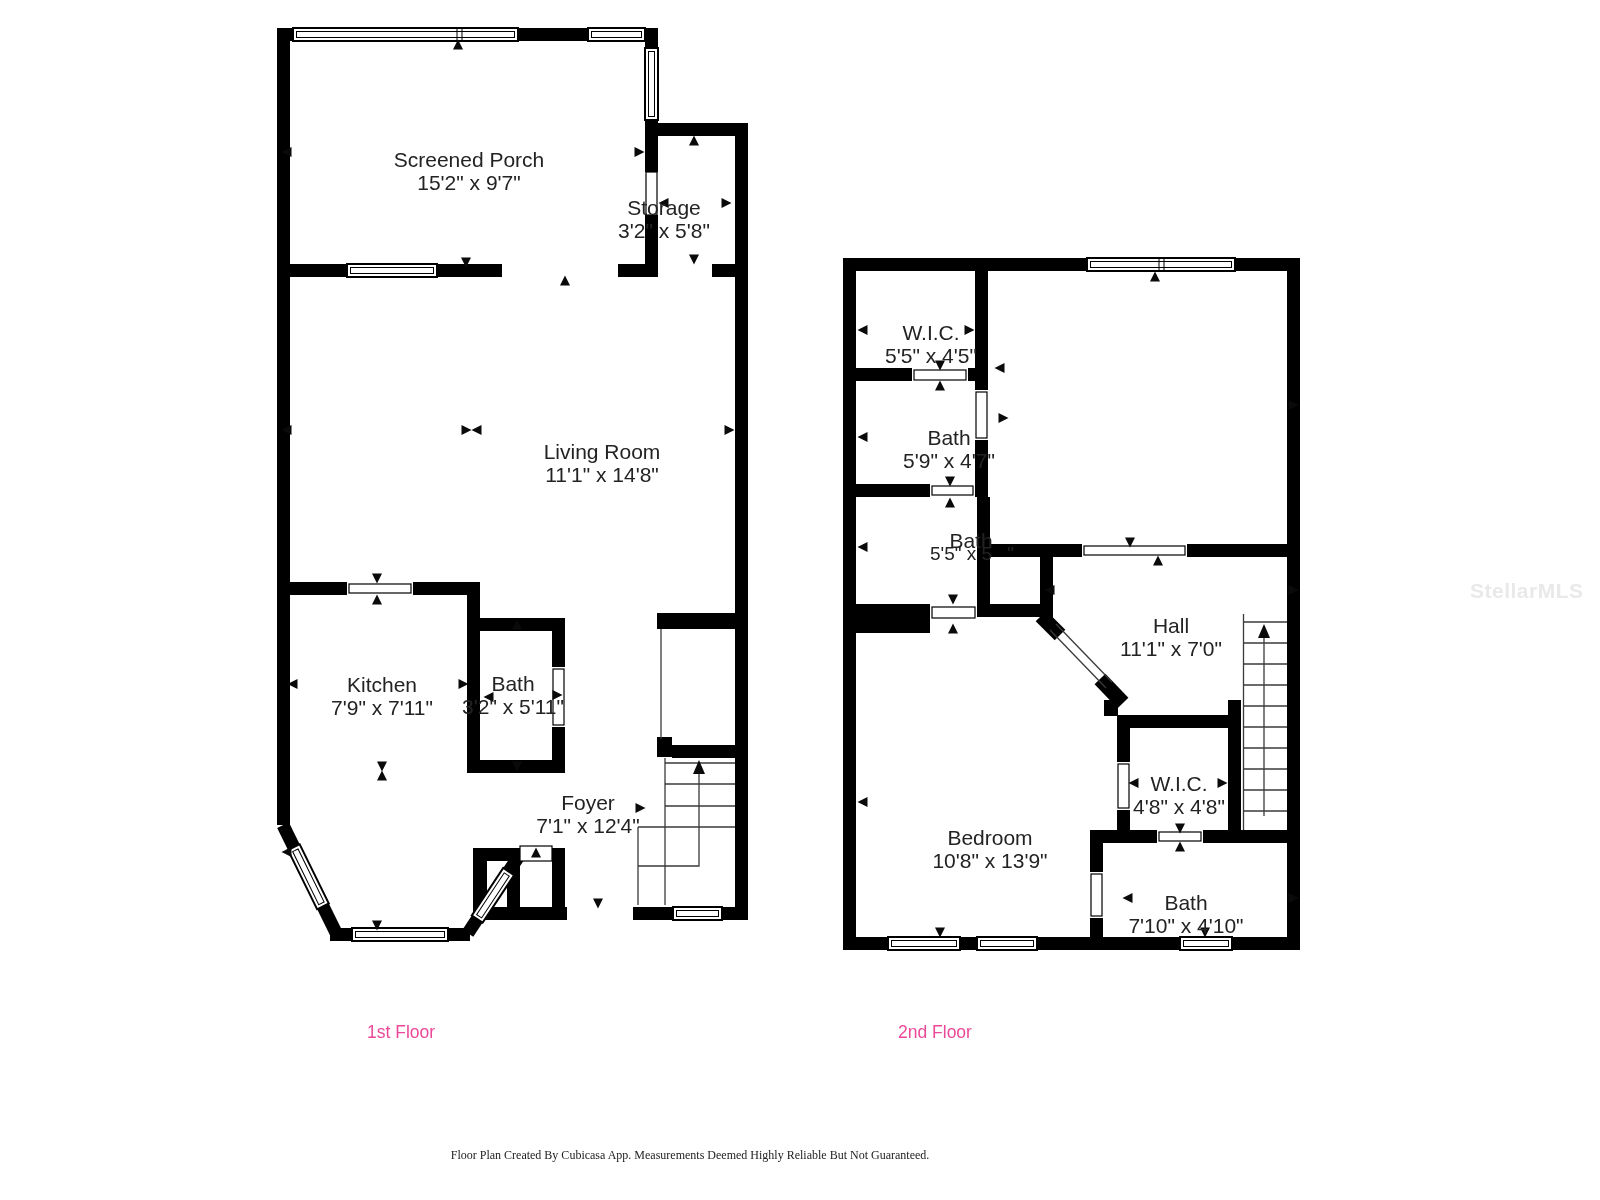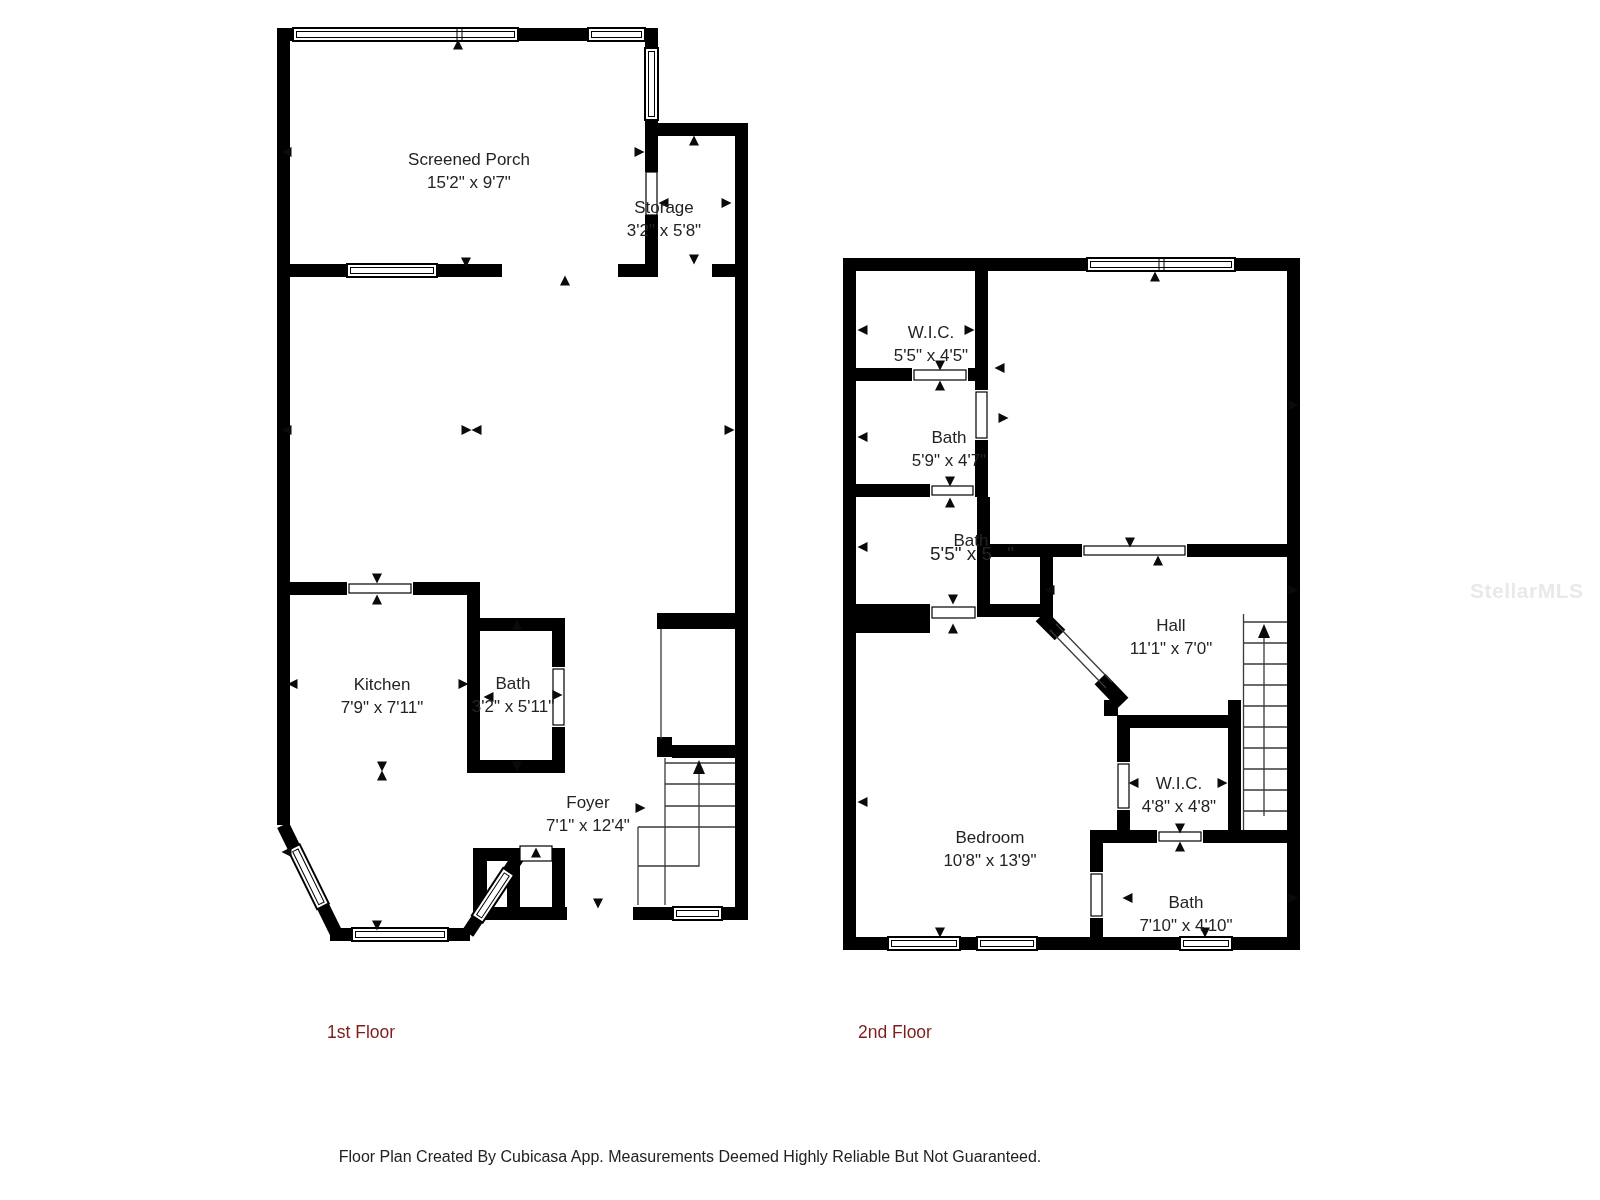--- a/index.html
+++ b/index.html
@@ -6,24 +6,24 @@
   .canvas{position:relative;width:1600px;height:1200px;background:#fff;overflow:hidden;
           font-family:"Liberation Sans",sans-serif;}
   .plan-svg{position:absolute;left:0;top:0;}
   .wall{fill:#000;}
   .winO{fill:#fff;stroke:#000;stroke-width:2;}
   .winI{fill:none;stroke:#000;stroke-width:1;}
   .thin{stroke:#3a3a3a;stroke-width:1.3;fill:none;}
   .door{fill:#fff;stroke:#000;stroke-width:1.2;}
   .tri{fill:#0a0a0a;}
   .room-label{position:absolute;text-align:center;color:#232323;
-              font-size:17px;line-height:23px;white-space:nowrap;}
-  .floor-label{position:absolute;color:#7f1d1d;font-size:17.5px;}
+              font-size:21px;line-height:23px;white-space:nowrap;}
+  .floor-label{position:absolute;color:#ec4899;font-size:17.5px;margin-left:40px;}
   .caption{position:absolute;left:690px;top:1148px;transform:translateX(-50%);
-           color:#222;font-size:16px;white-space:nowrap;}
+           color:#222;font-size:12px;white-space:nowrap;font-family:Liberation Serif, serif;}
   .watermark{position:absolute;left:1470px;top:579px;font-size:21px;font-weight:600;
              color:#e9e9e9;letter-spacing:.5px;white-space:nowrap;}
   .dims-split{position:absolute;left:930px;top:542px;display:flex;gap:15px;
               color:#232323;font-size:19px;line-height:23px;white-space:nowrap;}
 </style>
 </head>
 <body>
 
 <div class="canvas">
 
@@ -275,20 +275,24 @@
 </svg>
 
   <div class="room-label" style="left:369px;top:148px;width:200px">
     <div>Screened Porch</div>
     <div>15'2" x 9'7"</div>
   </div>
   <div class="room-label" style="left:604px;top:196px;width:120px">
     <div>Storage</div>
     <div>3'2" x 5'8"</div>
   </div>
+  <div class="room-label" style="left:502px;top:440px;width:200px">
+    <div>Living Room</div>
+    <div>11'1" x 14'8"</div>
+  </div>
   <div class="room-label" style="left:282px;top:673px;width:200px">
     <div>Kitchen</div>
     <div>7'9" x 7'11"</div>
   </div>
   <div class="room-label" style="left:443px;top:672px;width:140px">
     <div>Bath</div>
     <div>3'2" x 5'11"</div>
   </div>
   <div class="room-label" style="left:508px;top:791px;width:160px">
     <div>Foyer</div>

